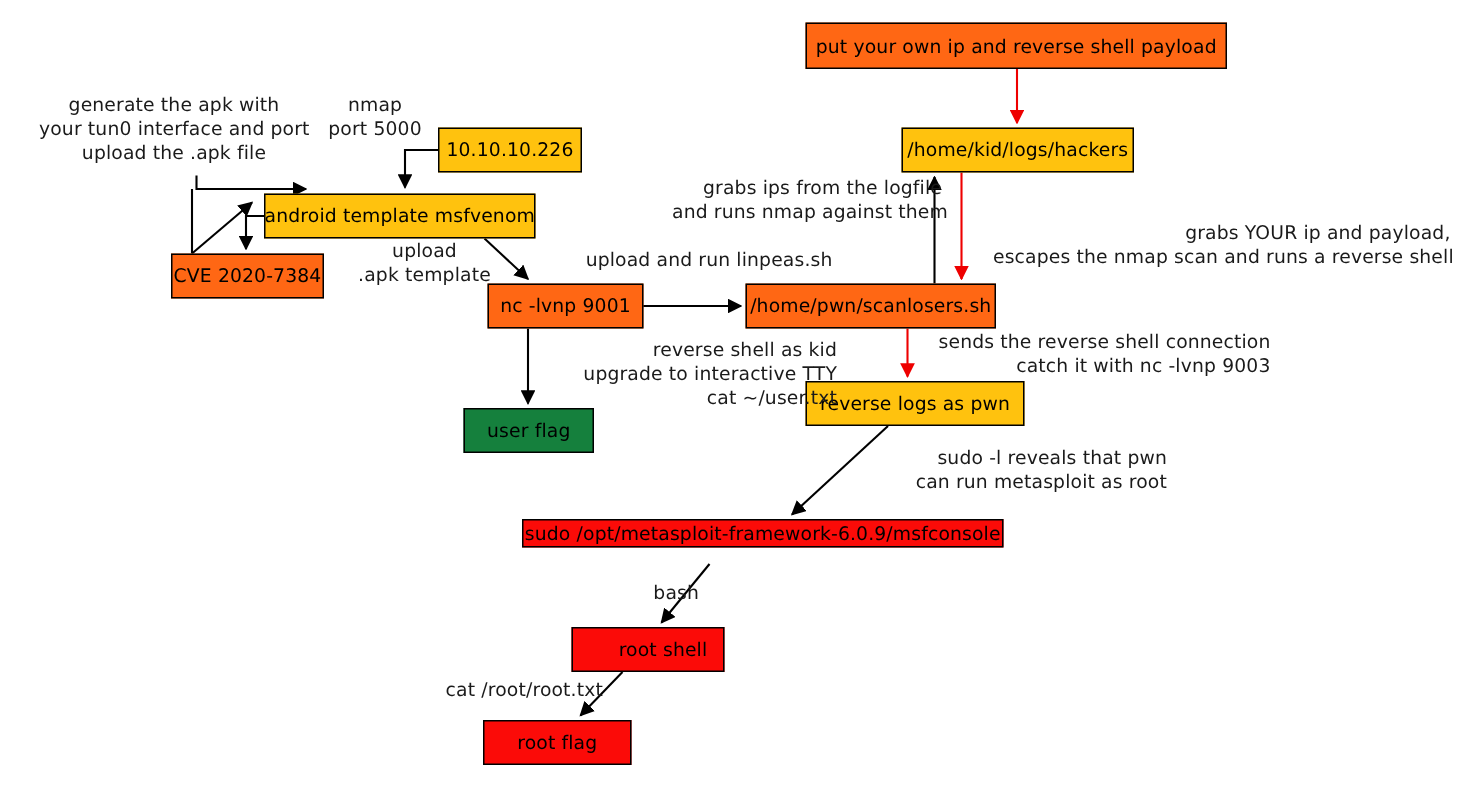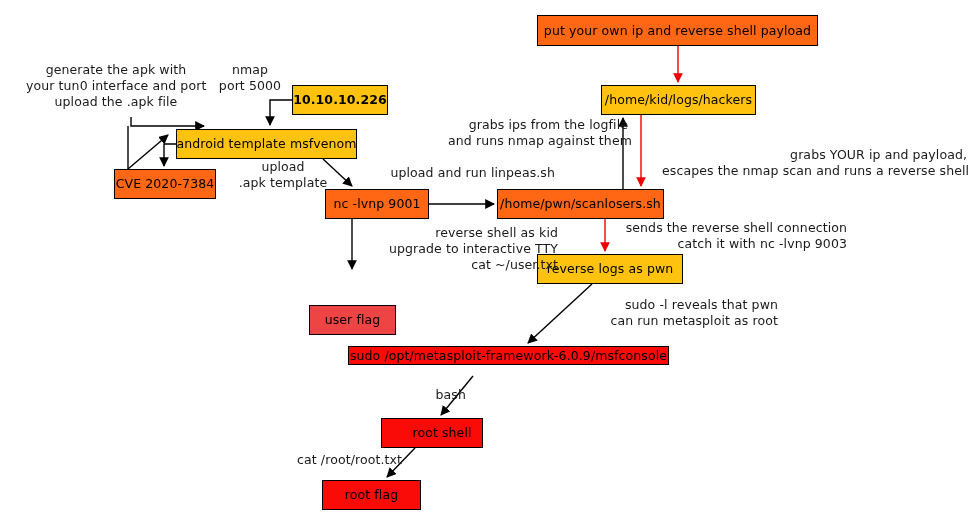--- a/index.html
+++ b/index.html
@@ -38,21 +38,21 @@
     justify-content: center;
     font-size: 12.5px;
     color: #000000;
     line-height: 1.1;
     white-space: nowrap;
     letter-spacing: 0.1px;
   }
   .node.gold   { background: #ffc20e; }
   .node.orange { background: #ff6714; }
   .node.red    { background: #fb0b08; }
-  .node.green  { background: #ef4444; margin-top: 33px; }
+  .node.green  { background: #15803d; }
 
   .label {
     position: absolute;
     font-size: 12.5px;
     color: #1a1a1a;
     line-height: 1.28;
     white-space: pre;
     letter-spacing: 0.1px;
   }
   .label.center { text-align: center; }
@@ -96,21 +96,21 @@
 
     <path d="M 605 219 L 605 251" fill="none" stroke="#ee0000" stroke-width="1.4" marker-end="url(#ah-red)"></path>
 
     <path d="M 592 284 L 528 343" fill="none" stroke="#000000" stroke-width="1.4" marker-end="url(#ah-black)"></path>
 
     <path d="M 473 376 L 441 415" fill="none" stroke="#000000" stroke-width="1.4" marker-end="url(#ah-black)"></path>
 
     <path d="M 415 448 L 387 477" fill="none" stroke="#000000" stroke-width="1.4" marker-end="url(#ah-black)"></path>
   </svg>
 
-  <div class="node gold" style="left:292px;top:85px;width:96px;height:30px;font-weight:bold;">10.10.10.226</div>
+  <div class="node gold" style="left:292px;top:85px;width:96px;height:30px;">10.10.10.226</div>
   <div class="node gold" style="left:176px;top:129px;width:181px;height:30px;">android template msfvenom</div>
   <div class="node orange" style="left:114px;top:169px;width:102px;height:30px;">CVE 2020-7384</div>
   <div class="node orange" style="left:301px;top:189px;width:104px;height:30px;margin-left:24px;">nc -lvnp 9001</div>
   <div class="node green" style="left:309px;top:272px;width:87px;height:30px;">user flag</div>
   <div class="node orange" style="left:537px;top:15px;width:281px;height:31px;">put your own ip and reverse shell payload</div>
   <div class="node gold" style="left:601px;top:85px;width:155px;height:30px;">/home/kid/logs/hackers</div>
   <div class="node orange" style="left:497px;top:189px;width:167px;height:30px;">/home/pwn/scanlosers.sh</div>
   <div class="node gold" style="left:537px;top:254px;width:146px;height:30px;">reverse logs as pwn</div>
   <div class="node red" style="left:348px;top:346px;width:321px;height:19px;">sudo /opt/metasploit-framework-6.0.9/msfconsole</div>
   <div class="node red" style="left:381px;top:418px;width:102px;height:30px;padding-left:20px;">root shell</div>

